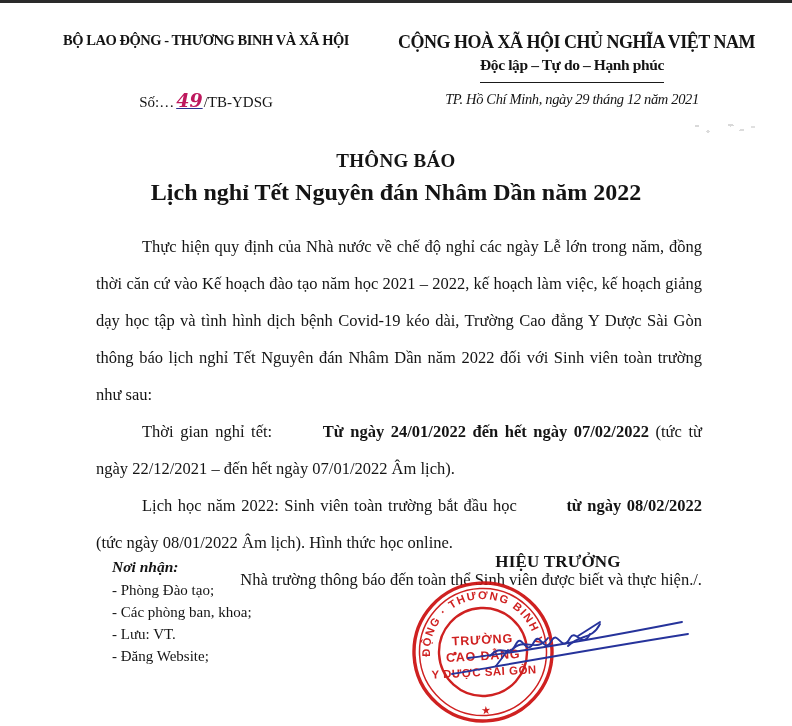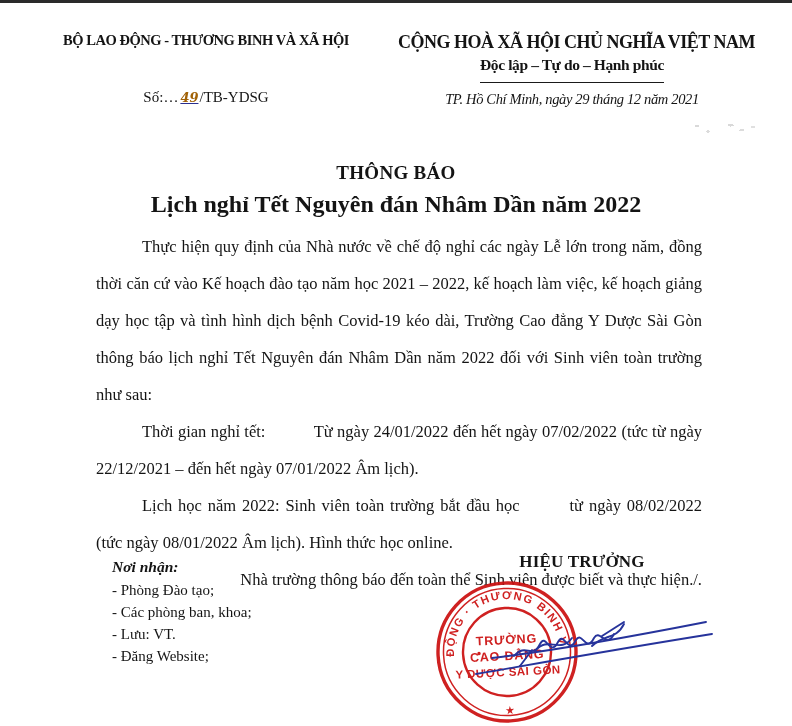--- a/index.html
+++ b/index.html
@@ -107,25 +107,25 @@
     text-align: center;
     font-size: 15px;
     white-space: nowrap;
   }
 
   .doc-number .dots {
     letter-spacing: 1px;
   }
 
   .handwritten-num {
-    color: #a16207;
+    color: #be185d;
     font-family: "DejaVu Serif", serif;
     font-weight: 700;
     font-style: italic;
-    font-size: 13px;
+    font-size: 19px;
     text-decoration: underline;
     text-decoration-color: #2a2f8f;
     text-underline-offset: 1px;
     padding: 0 1px;
   }
 
   .place-date {
     position: absolute;
     left: 398px;
     top: 60px;
@@ -149,21 +149,21 @@
       radial-gradient(ellipse 3px 2px at 26% 70%, #666 0 60%, transparent 61%),
       radial-gradient(ellipse 5px 2px at 58% 35%, #555 0 60%, transparent 61%),
       radial-gradient(ellipse 4px 2px at 74% 62%, #666 0 60%, transparent 61%),
       radial-gradient(ellipse 3px 2px at 90% 45%, #777 0 60%, transparent 61%);
   }
 
   
   .title-block {
     position: absolute;
     left: 0;
-    top: 160px;
+    top: 148px;
     width: 792px;
     text-align: center;
   }
 
   .title-main {
     font-size: 19px;
     font-weight: 700;
     letter-spacing: 0.3px;
     line-height: 1.35;
   }
@@ -196,21 +196,21 @@
 
   .para.last-flush {
     text-align: right;
   }
 
   .para + .para {
     margin-top: 0;
   }
 
   .para b {
-    font-weight: 400;
+    font-weight: 700;
     margin-left: 44px;
   }
 
   
   .recipients {
     position: absolute;
     left: 112px;
     top: 556px;
     font-size: 15px;
     line-height: 22px;
@@ -228,21 +228,21 @@
     margin: 0;
     padding: 0;
   }
 
   .recipients-list li {
     white-space: nowrap;
   }
 
   .signature-area {
     position: absolute;
-    left: 432px;
+    left: 408px;
     top: 552px;
     width: 300px;
     text-align: center;
   }
 
   .sig-role {
     font-size: 17px;
     font-weight: 700;
     letter-spacing: 0.2px;
     position: relative;

